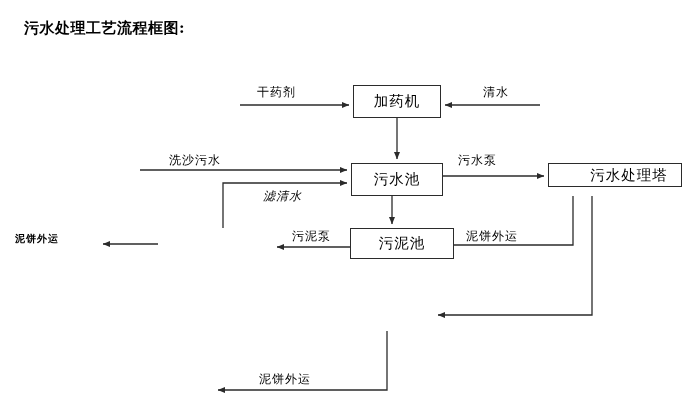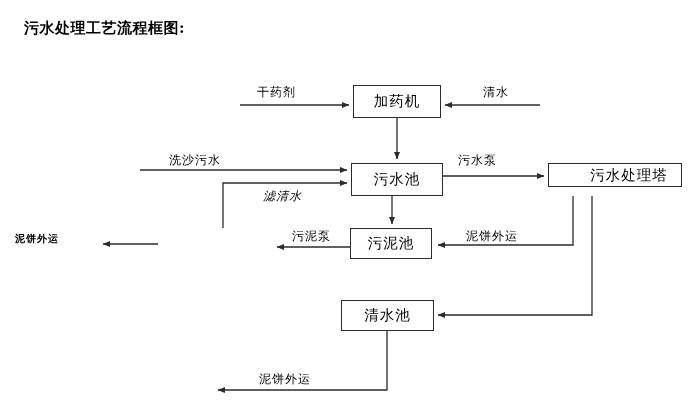--- a/index.html
+++ b/index.html
@@ -118,27 +118,24 @@
 
   <div class="node" style="left:353px; top:85px; width:88px; height:33px;">
     <span>加药机</span>
   </div>
 
   <div class="node" style="left:548px; top:163px; width:134px; height:24px;padding-left:28px;">
     <span>污水处理塔</span>
   </div>
 
 
-  <div class="node" style="left:350px; top:228px; width:82px; height:31px;">
+  <div class="node" style="left:350px; top:228px; width:104px; height:31px;">
     <span>污泥池</span>
   </div>
 
-  <div class="node" style="left:341px; top:300px; width:93px; height:31px;">
-    <span>清水池</span>
-  </div>
 
   <div class="edge-label" style="left:257px; top:84px;">干药剂</div>
   <div class="edge-label" style="left:483px; top:84px;">清水</div>
   <div class="edge-label" style="left:169px; top:152px;text-align:right;">洗沙污水</div>
   <div class="edge-label" style="left:458px; top:152px;">污水泵</div>
   <div class="edge-label" style="left:263px; top:188px;font-style:italic;">滤清水</div>
   <div class="edge-label" style="left:272px; top:228px;margin-left:20px;">污泥泵</div>
   <div class="edge-label" style="left:466px; top:228px;">泥饼外运</div>
   <div class="edge-label" style="left:259px; top:371px;">泥饼外运</div>
 

